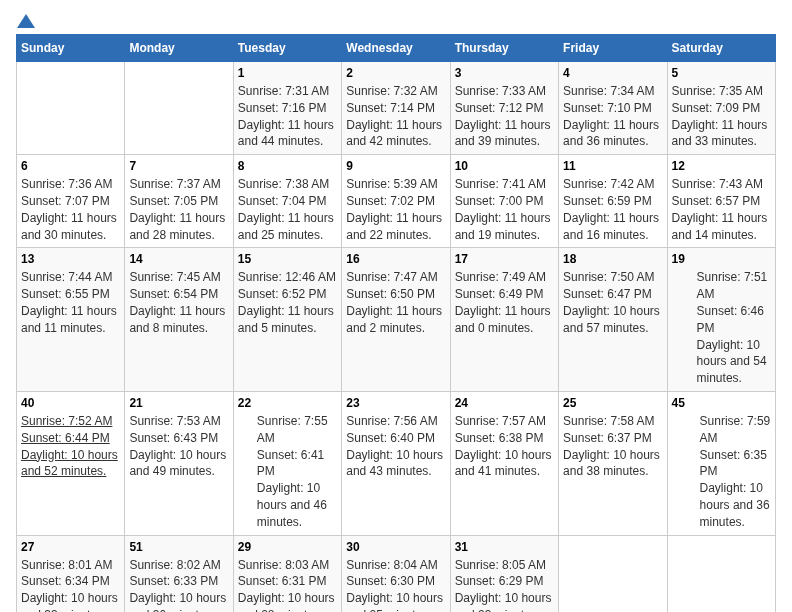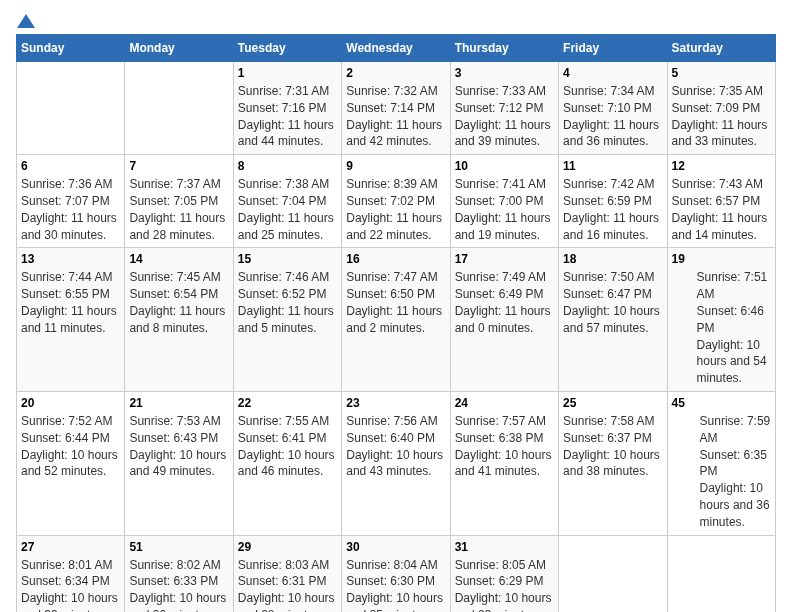--- a/index.html
+++ b/index.html
@@ -158,21 +158,21 @@
 Daylight: 11 hours and 28 minutes.</div>
         </td>
         <td>
           <span class="day-num">8</span>
           <div class="day-info" style="white-space: pre-line;">Sunrise: 7:38 AM
 Sunset: 7:04 PM
 Daylight: 11 hours and 25 minutes.</div>
         </td>
         <td>
           <span class="day-num">9</span>
-          <div class="day-info" style="white-space: pre-line;">Sunrise: 8:39 AM
+          <div class="day-info" style="white-space: pre-line;">Sunrise: 5:39 AM
 Sunset: 7:02 PM
 Daylight: 11 hours and 22 minutes.</div>
         </td>
         <td>
           <span class="day-num">10</span>
           <div class="day-info" style="white-space: pre-line;">Sunrise: 7:41 AM
 Sunset: 7:00 PM
 Daylight: 11 hours and 19 minutes.</div>
         </td>
         <td>
@@ -196,21 +196,21 @@
 Daylight: 11 hours and 11 minutes.</div>
         </td>
         <td>
           <span class="day-num">14</span>
           <div class="day-info" style="white-space: pre-line;">Sunrise: 7:45 AM
 Sunset: 6:54 PM
 Daylight: 11 hours and 8 minutes.</div>
         </td>
         <td>
           <span class="day-num">15</span>
-          <div class="day-info" style="white-space: pre-line;">Sunrise: 7:46 AM
+          <div class="day-info" style="white-space: pre-line;">Sunrise: 12:46 AM
 Sunset: 6:52 PM
 Daylight: 11 hours and 5 minutes.</div>
         </td>
         <td>
           <span class="day-num">16</span>
           <div class="day-info" style="white-space: pre-line;">Sunrise: 7:47 AM
 Sunset: 6:50 PM
 Daylight: 11 hours and 2 minutes.</div>
         </td>
         <td>
@@ -227,34 +227,34 @@
         </td>
         <td>
           <span class="day-num">19</span>
           <div class="day-info" style="white-space: pre-line; margin-left: 25px;">Sunrise: 7:51 AM
 Sunset: 6:46 PM
 Daylight: 10 hours and 54 minutes.</div>
         </td>
       </tr>
       <tr>
         <td>
-          <span class="day-num">20</span>
-          <div class="day-info" style="white-space: pre-line;">Sunrise: 7:52 AM
+          <span class="day-num">40</span>
+          <div class="day-info" style="white-space: pre-line; text-decoration: underline;">Sunrise: 7:52 AM
 Sunset: 6:44 PM
 Daylight: 10 hours and 52 minutes.</div>
         </td>
         <td>
           <span class="day-num">21</span>
           <div class="day-info" style="white-space: pre-line;">Sunrise: 7:53 AM
 Sunset: 6:43 PM
 Daylight: 10 hours and 49 minutes.</div>
         </td>
         <td>
           <span class="day-num">22</span>
-          <div class="day-info" style="white-space: pre-line;">Sunrise: 7:55 AM
+          <div class="day-info" style="white-space: pre-line; margin-left: 19px;">Sunrise: 7:55 AM
 Sunset: 6:41 PM
 Daylight: 10 hours and 46 minutes.</div>
         </td>
         <td>
           <span class="day-num">23</span>
           <div class="day-info" style="white-space: pre-line;">Sunrise: 7:56 AM
 Sunset: 6:40 PM
 Daylight: 10 hours and 43 minutes.</div>
         </td>
         <td>

